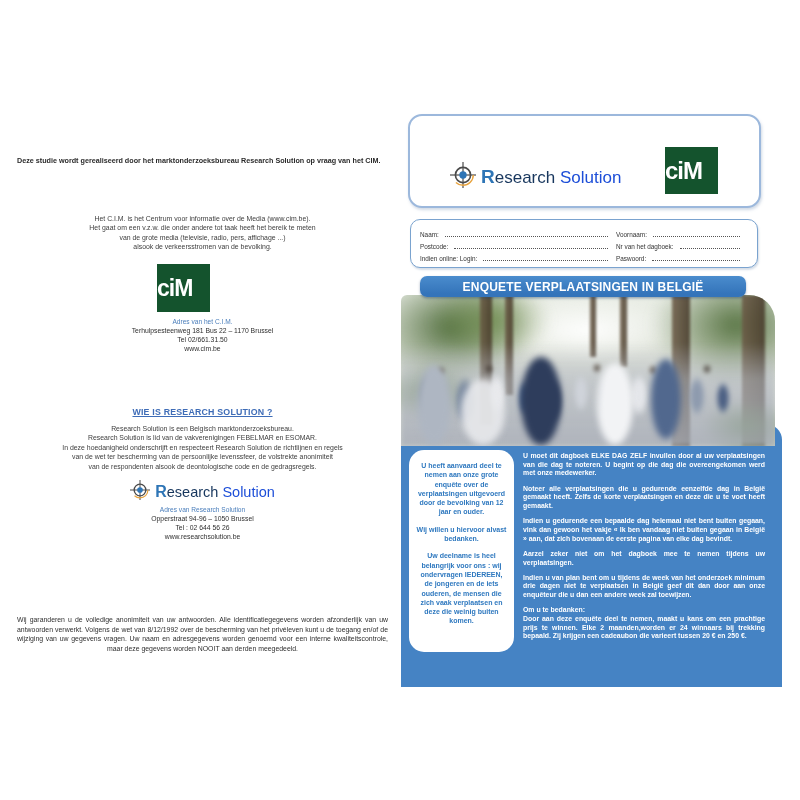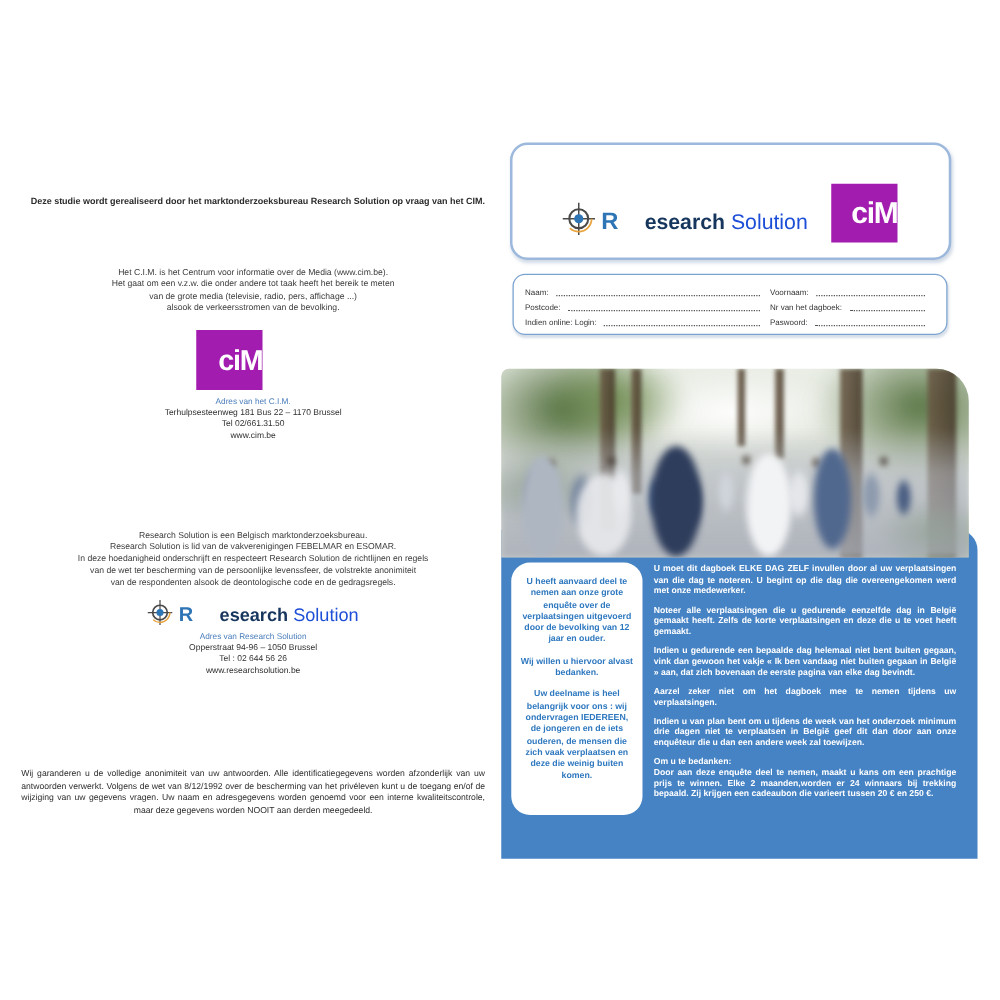--- a/index.html
+++ b/index.html
@@ -2,36 +2,36 @@
 <html><head>
 <meta charset="utf-8">
 <style>
   html,body{margin:0;padding:0;background:#ffffff;}
   #canvas{position:relative;width:800px;height:800px;background:#ffffff;overflow:hidden;
           font-family:"Liberation Sans", sans-serif;color:#2b2b2b;}
   .abs{position:absolute;}
 
   
   #left-page{left:15px;top:150px;width:375px;height:520px;}
-  .intro{left:2px;top:7px;width:371px;font-size:7.2px;font-weight:bold;line-height:8.5px;text-align:right;}
+  .intro{left:2px;top:7px;width:371px;font-size:7.2px;font-weight:bold;line-height:8.5px;}
   .sec-title{left:0;top:0;width:100%;text-align:center;font-size:8.8px;font-weight:bold;
              color:#3e6cb7;text-decoration:underline;letter-spacing:.2px;}
   .sec-body{width:100%;text-align:center;font-size:6.9px;line-height:9.4px;color:#3c3c3c;}
-  .cim-box{background:#a21caf;color:#fff;display:flex;align-items:center;justify-content:flex-end;}
+  .cim-box{background:#14532d;color:#fff;display:flex;align-items:center;justify-content:flex-start;}
   .cim-box .cim-txt{font-weight:bold;letter-spacing:-1px;}
   .addr-label{width:100%;text-align:center;font-size:6.6px;color:#4a7ebb;}
   .addr-line{width:100%;text-align:center;font-size:6.8px;color:#2f2f2f;line-height:8.8px;}
   .footer-par{left:2px;top:465px;width:371px;font-size:6.9px;line-height:9.6px;
               text-align:justify;text-align-last:center;color:#2e2e2e;}
 
   
   .rs-logo{display:flex;align-items:center;justify-content:center;gap:5px;width:100%;}
   .rs-logo .rs-text{white-space:nowrap;}
   .rs-r{color:#2e75b6;font-weight:bold;}
-  .rs-esearch{color:#17365d;font-weight:bold;margin-left:21px;}
+  .rs-esearch{color:#17365d;font-weight:normal;}
   .rs-solution{color:#1d4ed8;font-weight:normal;}
 
   
   #header-box{left:408px;top:114px;width:349px;height:90px;background:#fff;
               border:2px solid #9cb8dc;border-radius:14px;
               box-shadow:1px 2px 3px rgba(120,145,180,.35);}
   #header-box .rs-logo{position:absolute;left:40px;top:46px;width:220px;justify-content:flex-start;}
   #header-cim{position:absolute;left:255px;top:31px;width:53px;height:47px;font-size:24px;}
 
   #form-box{left:410px;top:219px;width:348px;height:49px;background:#fff;
@@ -126,20 +126,21 @@
 
     <div class="abs cim-box" style="left:142px;top:114px;width:53px;height:48px;font-size:23px;">
       <span class="cim-txt">ciM</span>
     </div>
 
     <div class="abs addr-label" style="top:168px;">Adres van het C.I.M.</div>
     <div class="abs addr-line" style="top:177px;">Terhulpsesteenweg 181 Bus 22 – 1170 Brussel</div>
     <div class="abs addr-line" style="top:186px;">Tel  02/661.31.50</div>
     <div class="abs addr-line" style="top:195px;">www.cim.be</div>
 
+    <div class="abs sec-title" style="top:257px;">WIE IS RESEARCH SOLUTION ?</div>
 
     <div class="abs sec-body" style="top:274px;">
       <div>Research Solution is een Belgisch marktonderzoeksbureau.</div>
       <div>Research Solution is lid van de vakverenigingen  FEBELMAR en ESOMAR.</div>
       <div>In deze hoedanigheid onderschrijft en respecteert Research Solution de richtlijnen en regels</div>
       <div>van de wet ter bescherming van de persoonlijke levenssfeer, de volstrekte anonimiteit</div>
       <div>van de respondenten alsook de deontologische code en de gedragsregels.</div>
     </div>
 
     <div class="abs rs-logo" style="top:330px;">
@@ -213,20 +214,23 @@
         <span class="flabel">Indien online: Login:</span>
         <span class="fdots"></span>
       </span>
       <span class="fgroup-r">
         <span class="flabel">Paswoord:</span>
         <span class="fdots"></span>
       </span>
     </div>
   </div>
 
+  <div id="banner" class="abs">
+    <span>ENQUETE VERPLAATSINGEN IN BELGIË</span>
+  </div>
 
   <div id="photo" class="abs">
     <div class="ph sky"></div>
     <div class="ph trees-l"></div>
     <div class="ph trees-l2"></div>
     <div class="ph trees-r"></div>
     <div class="ph trunk" style="left:79px;width:12px;height:130px;"></div>
     <div class="ph trunk" style="left:104px;width:8px;height:100px;"></div>
     <div class="ph trunk" style="left:189px;width:6px;height:62px;"></div>
     <div class="ph trunk" style="left:219px;width:7px;height:72px;"></div>

